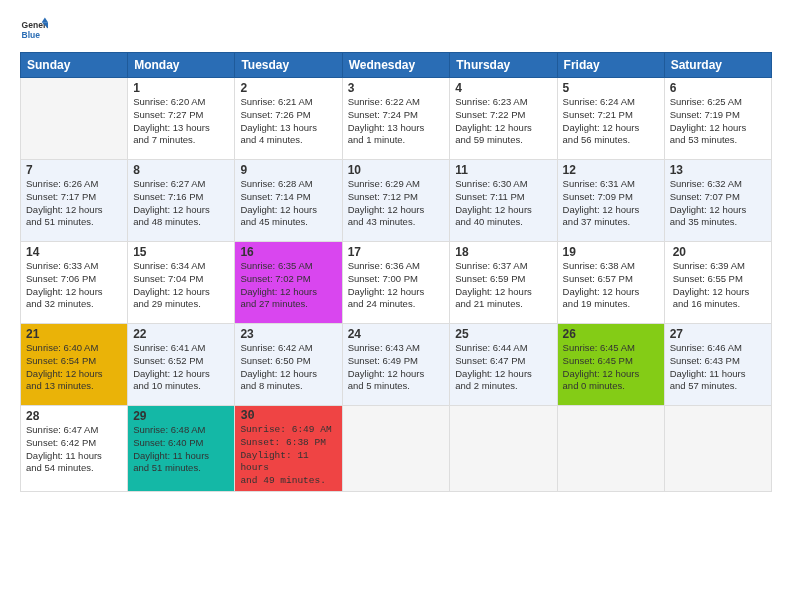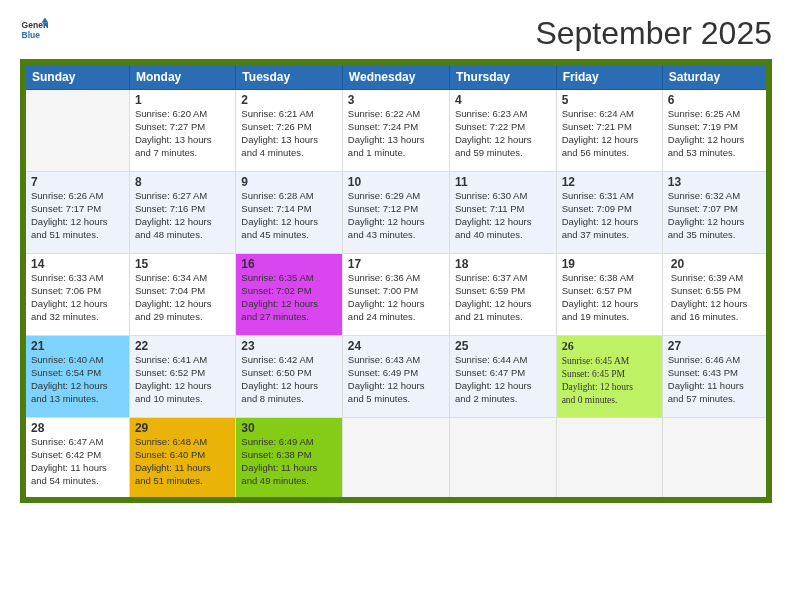--- a/index.html
+++ b/index.html
@@ -40,21 +40,21 @@
       color: #333;
       line-height: 1.1;
     }
     .subtitle {
       font-size: 14px;
       color: #555;
     }
     .calendar {
       width: 100%;
       border-collapse: collapse;
-      border: 6px solid #4d7c0f;
+      border: 1px solid #4d7c0f;
     }
     .calendar th {
       background: #2a6db5;
       color: #fff;
       font-size: 12px;
       font-weight: bold;
       padding: 5px 6px;
       text-align: left;
       border: 1px solid #1e5a9a;
     }
@@ -92,21 +92,20 @@
   <div class="header-area">
     <div class="logo">
       <svg class="logo-icon" viewBox="0 0 36 36">
         <text x="2" y="16" font-size="11" font-weight="bold" fill="#333" font-family="Arial">General</text>
         <text x="2" y="28" font-size="11" font-weight="bold" fill="#2a6db5" font-family="Arial">Blue</text>
         <polygon points="28,8 36,8 32,2" fill="#2a6db5"></polygon>
         <polygon points="30,10 36,16 36,8 28,8" fill="#2a6db5"></polygon>
       </svg>
     </div>
     <div class="title-area">
-      <div class="month-title">September 2025</div>
     </div>
   </div>
 
   <table class="calendar">
     <thead>
       <tr>
         <th>Sunday</th>
         <th>Monday</th>
         <th>Tuesday</th>
         <th>Wednesday</th>
@@ -257,21 +256,21 @@
           </td>
           <td style="background: rgb(255, 255, 255); padding-left: 8px;">
             <span class="day-num">20</span>
             <div class="day-info" style="white-space: pre-line;">Sunrise: 6:39 AM
 Sunset: 6:55 PM
 Daylight: 12 hours
 and 16 minutes.</div>
           </td>
         </tr>
         <tr>
-          <td style="background: #7dd3fc;">
+          <td style="background: #eab308;">
             <span class="day-num">21</span>
             <div class="day-info" style="white-space: pre-line;">Sunrise: 6:40 AM
 Sunset: 6:54 PM
 Daylight: 12 hours
 and 13 minutes.</div>
           </td>
           <td style="background: rgb(238, 243, 251);">
             <span class="day-num">22</span>
             <div class="day-info" style="white-space: pre-line;">Sunrise: 6:41 AM
 Sunset: 6:52 PM
@@ -292,21 +291,21 @@
 Daylight: 12 hours
 and 5 minutes.</div>
           </td>
           <td style="background: rgb(238, 243, 251);">
             <span class="day-num">25</span>
             <div class="day-info" style="white-space: pre-line;">Sunrise: 6:44 AM
 Sunset: 6:47 PM
 Daylight: 12 hours
 and 2 minutes.</div>
           </td>
-          <td style="background: #bef264; font-family: Liberation Serif, serif;">
+          <td style="background: #84cc16;">
             <span class="day-num">26</span>
             <div class="day-info" style="white-space: pre-line;">Sunrise: 6:45 AM
 Sunset: 6:45 PM
 Daylight: 12 hours
 and 0 minutes.</div>
           </td>
           <td style="background: rgb(238, 243, 251);">
             <span class="day-num">27</span>
             <div class="day-info" style="white-space: pre-line;">Sunrise: 6:46 AM
 Sunset: 6:43 PM
@@ -315,28 +314,28 @@
           </td>
         </tr>
         <tr>
           <td style="background: rgb(255, 255, 255);">
             <span class="day-num">28</span>
             <div class="day-info" style="white-space: pre-line;">Sunrise: 6:47 AM
 Sunset: 6:42 PM
 Daylight: 11 hours
 and 54 minutes.</div>
           </td>
-          <td style="background: #eab308;">
+          <td style="background: #14b8a6;">
             <span class="day-num">29</span>
             <div class="day-info" style="white-space: pre-line;">Sunrise: 6:48 AM
 Sunset: 6:40 PM
 Daylight: 11 hours
 and 51 minutes.</div>
           </td>
-          <td style="background: #84cc16;">
+          <td style="background: #ef4444; font-family: Liberation Mono, monospace;">
             <span class="day-num">30</span>
             <div class="day-info" style="white-space: pre-line;">Sunrise: 6:49 AM
 Sunset: 6:38 PM
 Daylight: 11 hours
 and 49 minutes.</div>
           </td>
           <td style="background: rgb(245, 245, 245);"></td>
           <td style="background: rgb(245, 245, 245);"></td>
           <td style="background: rgb(245, 245, 245);"></td>
           <td style="background: rgb(245, 245, 245);"></td>

